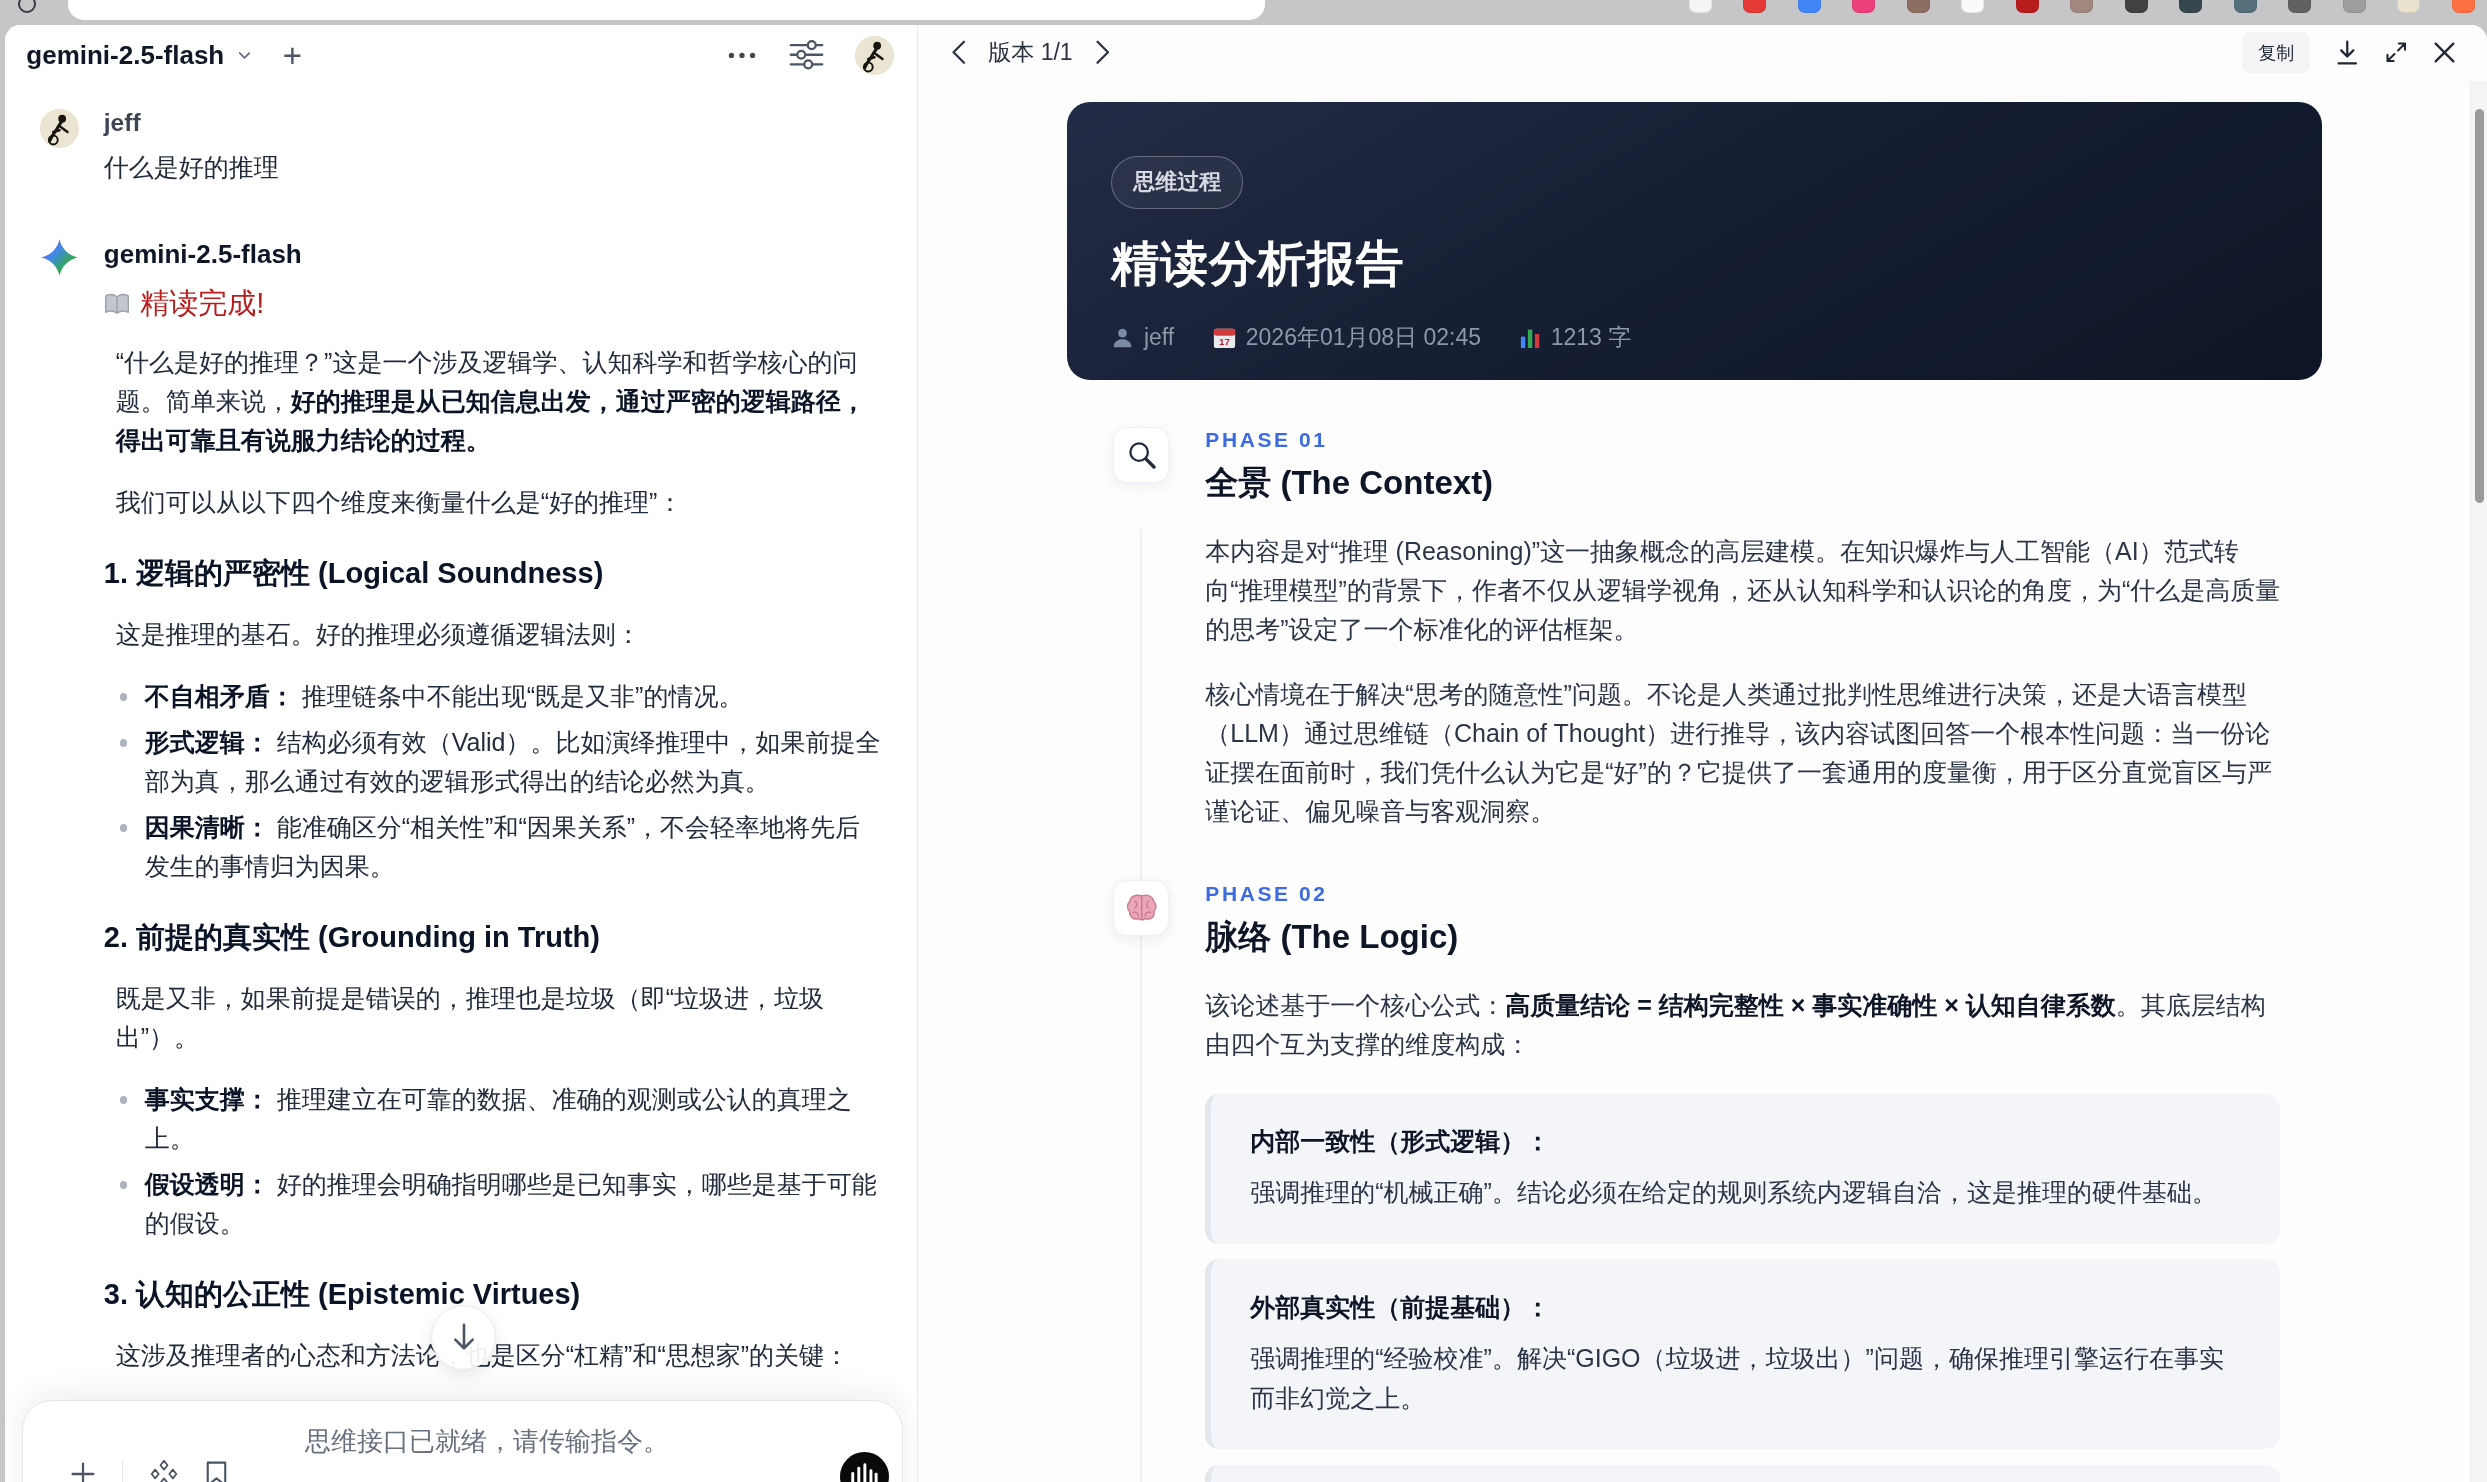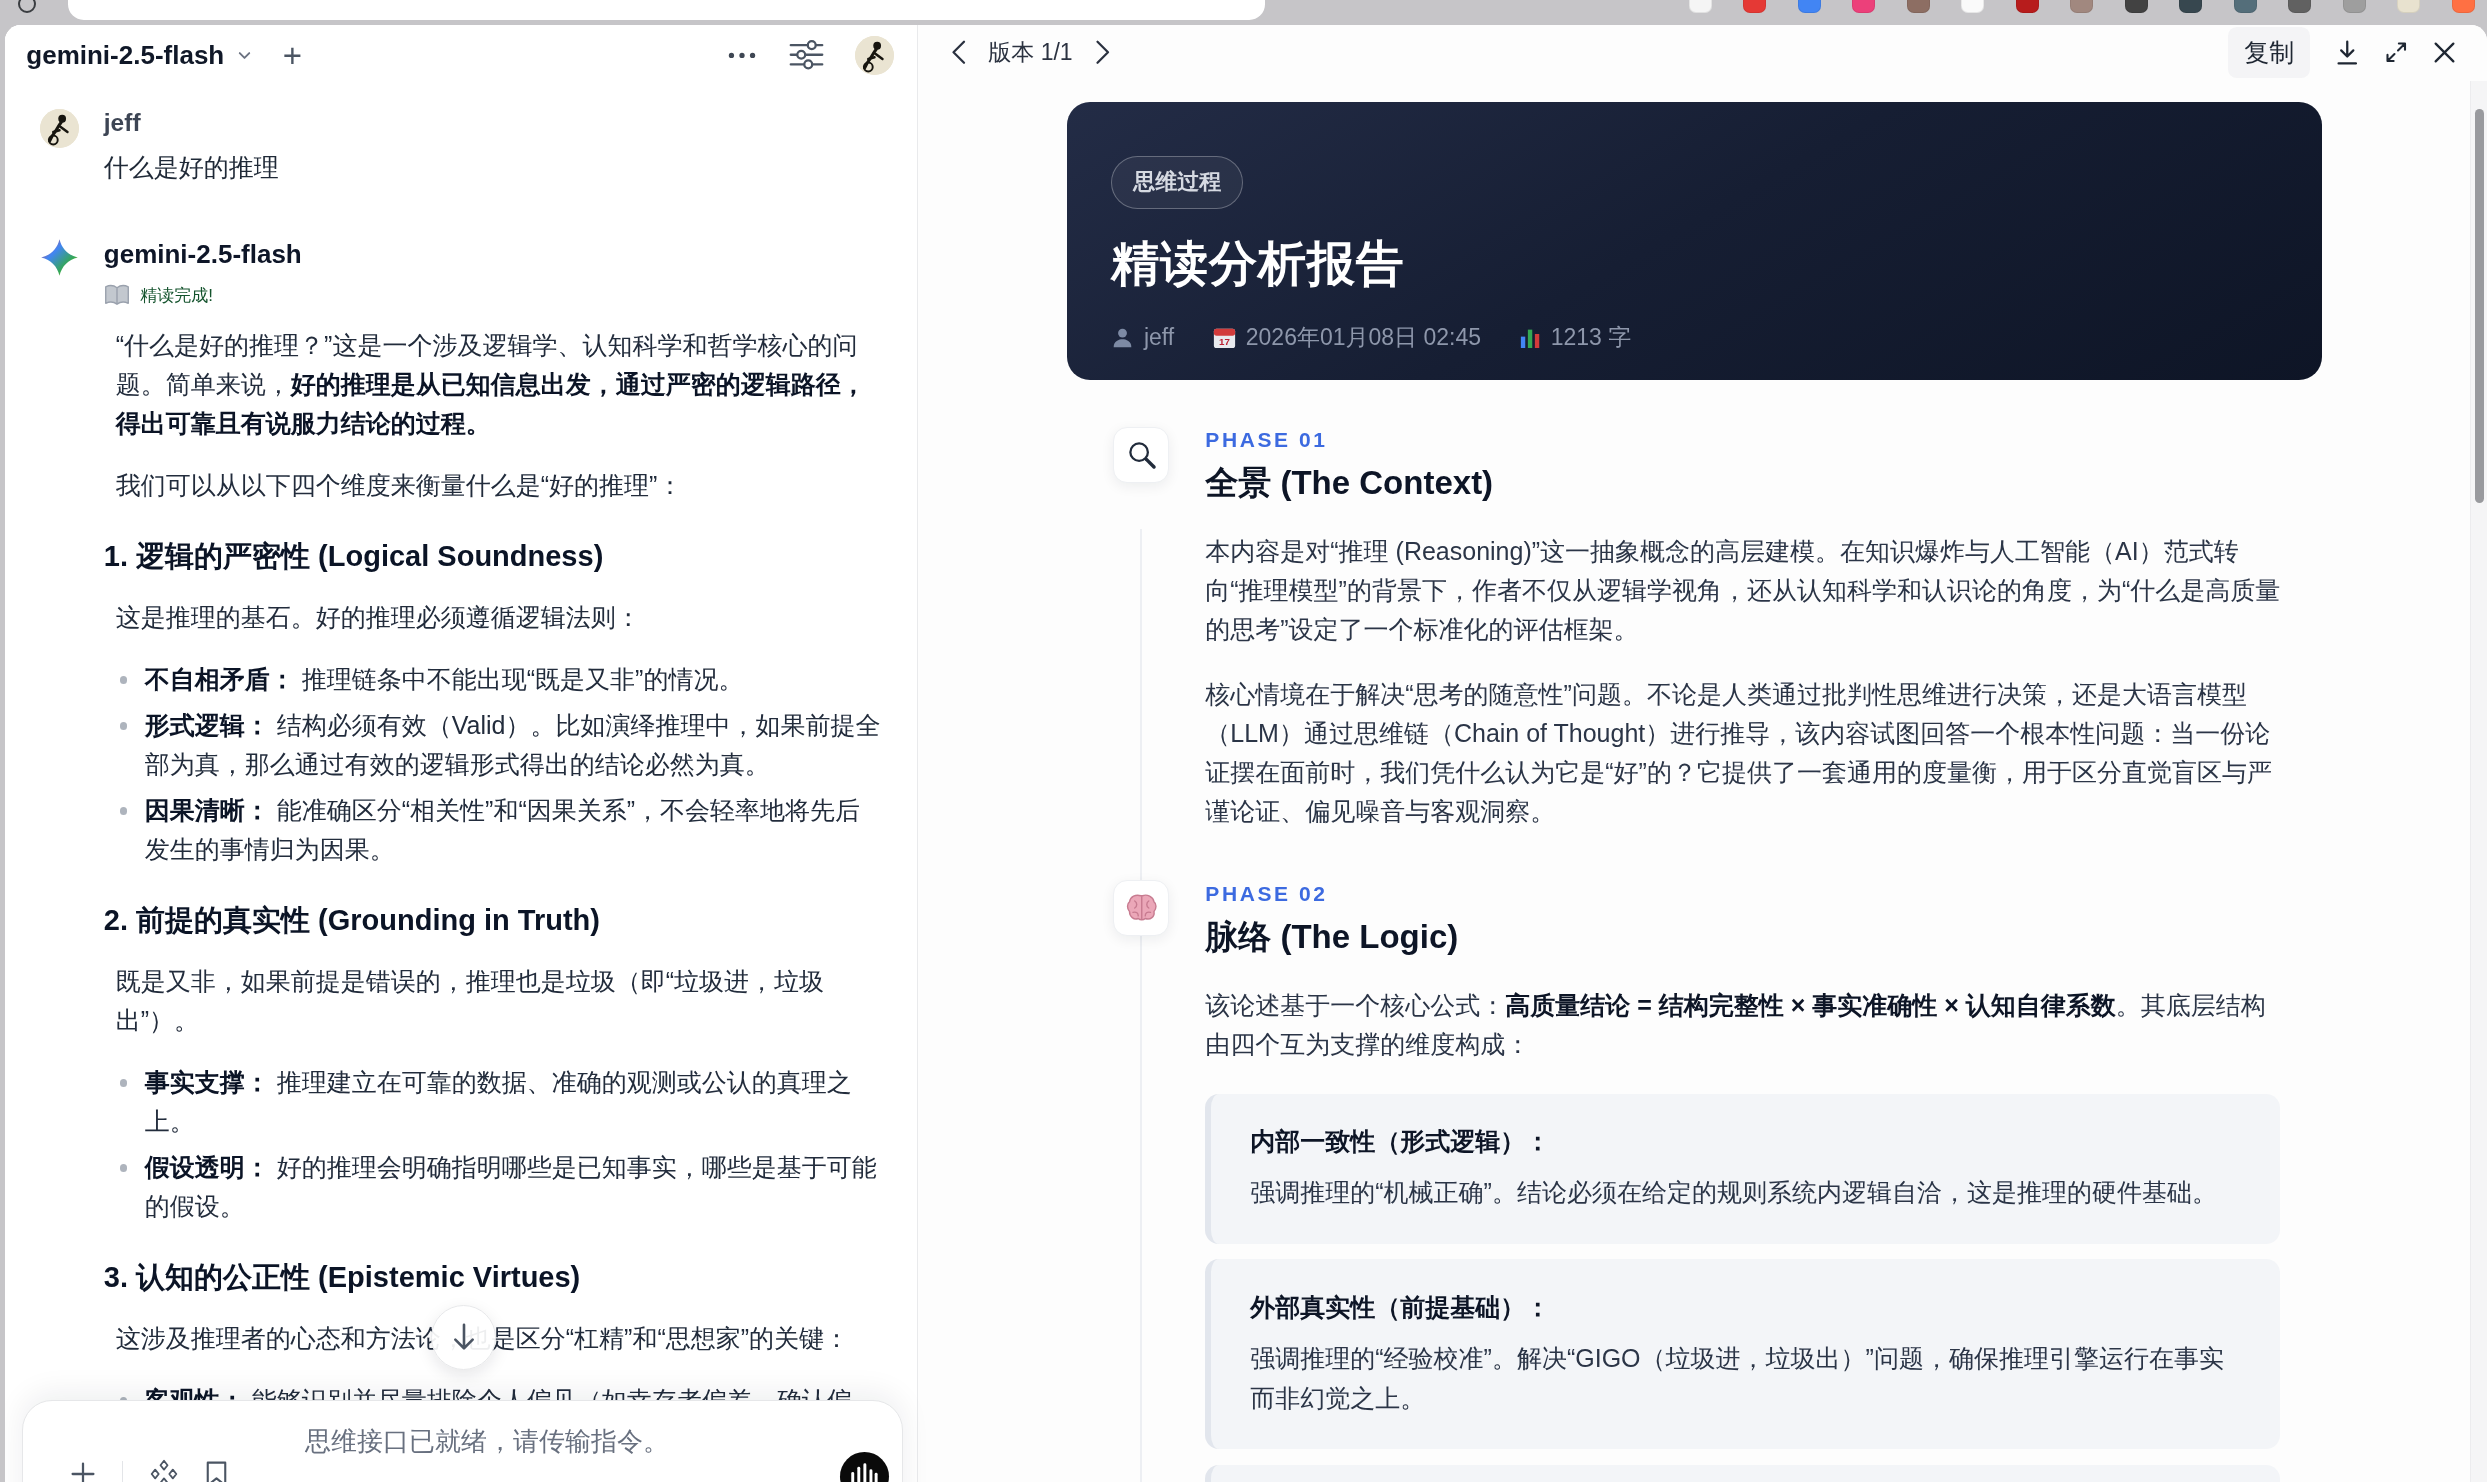--- a/index.html
+++ b/index.html
@@ -30,21 +30,21 @@
   .icon-btn{background:none;border:none;padding:0;cursor:pointer;display:flex;align-items:center;}
   .avatar-sm{width:39px;height:39px;border-radius:50%;background:#eae4d2;display:flex;align-items:center;justify-content:center;overflow:hidden;}
 
   .chat{position:absolute;top:61px;left:0;right:0;bottom:0;overflow:hidden;padding:23px 0 0 35px;}
   .msg{display:flex;gap:24.5px;}
   .msg .av{flex:none;width:39px;height:39px;}
   .msg-user .author{font-size:24.5px;font-weight:700;color:#3d4554;margin-top:0;}
   .msg-user .utext{font-size:25px;color:#1f2937;margin-top:14px;}
   .msg-assistant{margin-top:54px;}
   .amodel{font-size:26px;font-weight:700;color:#0e1628;margin-top:1.8px;}
-  .astatus{display:flex;align-items:center;gap:10.5px;margin-top:14px;font-size:17px;color:#14532d;}
+  .astatus{display:flex;align-items:center;gap:10.5px;margin-top:14px;font-size:29px;color:#b91c1c;}
   .md{margin-top:19px;width:777px;font-size:25px;line-height:39px;color:#222c3c;}
   .md p{margin:0 12px 23px;}
   .md strong{color:#0b1426;}
   .md h3{font-size:29px;line-height:37px;font-weight:700;color:#0b1426;margin:33px 0 23px;}
   .md ul{list-style:none;margin:0 0 23px;padding:0;}
   .md li{position:relative;padding-left:41px;margin-bottom:7px;}
   .md li::before{content:"";position:absolute;left:15.8px;top:15.8px;width:7.9px;height:7.9px;border-radius:50%;background:#aeb4bd;}
 
   .scroll-down{position:absolute;left:426px;top:1280px;width:65px;height:65px;border-radius:50%;
     background:rgba(255,255,255,.92);border:0.9px solid #e7e8ea;box-shadow:0 5.3px 15.8px rgba(16,24,40,.10);
@@ -57,21 +57,21 @@
   .c-icons{position:absolute;left:47px;top:58px;display:flex;align-items:center;gap:26px;}
   .c-div{width:0.9px;height:26px;background:#e3e5e8;}
   .voice-btn{position:absolute;right:13px;top:51px;width:49px;height:49px;border-radius:50%;background:#0a0a0a;border:none;display:flex;align-items:center;justify-content:center;cursor:pointer;}
 
   
   .right-panel{position:absolute;left:912px;top:0;right:0;bottom:0;background:#fdfdfd;border-left:0.9px solid #e9eaec;}
   .rp-header{height:56px;display:flex;align-items:center;padding:0 31.5px;}
   .version-nav{display:flex;align-items:center;gap:21px;}
   .version-nav .vlabel{font-size:23px;color:#2b3240;}
   .rp-actions{margin-left:auto;display:flex;align-items:center;gap:24.5px;}
-  .copy-btn{font-size:25px;color:#1f2733;background:#f4f4f6;border:none;border-radius:8.8px;padding:8.8px 15.8px;cursor:pointer;}
+  .copy-btn{font-size:18px;color:#1f2733;background:#f4f4f6;border:none;border-radius:8.8px;padding:8.8px 15.8px;cursor:pointer;}
 
   .doc{position:absolute;top:56px;left:0;right:0;bottom:0;overflow:hidden;}
   .hero{margin:21px 0 0 149px;width:1255px;height:278px;border-radius:23px;box-sizing:border-box;
     padding:54px 44px 0;position:relative;overflow:hidden;
     background:linear-gradient(150deg,#232c46 0%,#161e33 48%,#0e1526 100%);}
   .badge{display:inline-block;padding:10.5px 21px;border:1.3px solid rgba(255,255,255,.28);border-radius:874px;
     background:rgba(255,255,255,.05);color:#d6dae2;font-size:22px;font-weight:600;}
   .hero h1{margin:23px 0 0;font-size:48px;font-weight:700;color:#fff;letter-spacing:0.9px;}
   .hero-meta{margin-top:26px;display:flex;align-items:center;gap:39px;font-size:23px;color:#8e97ab;}
   .hero-meta .mi{display:flex;align-items:center;gap:9.6px;}

